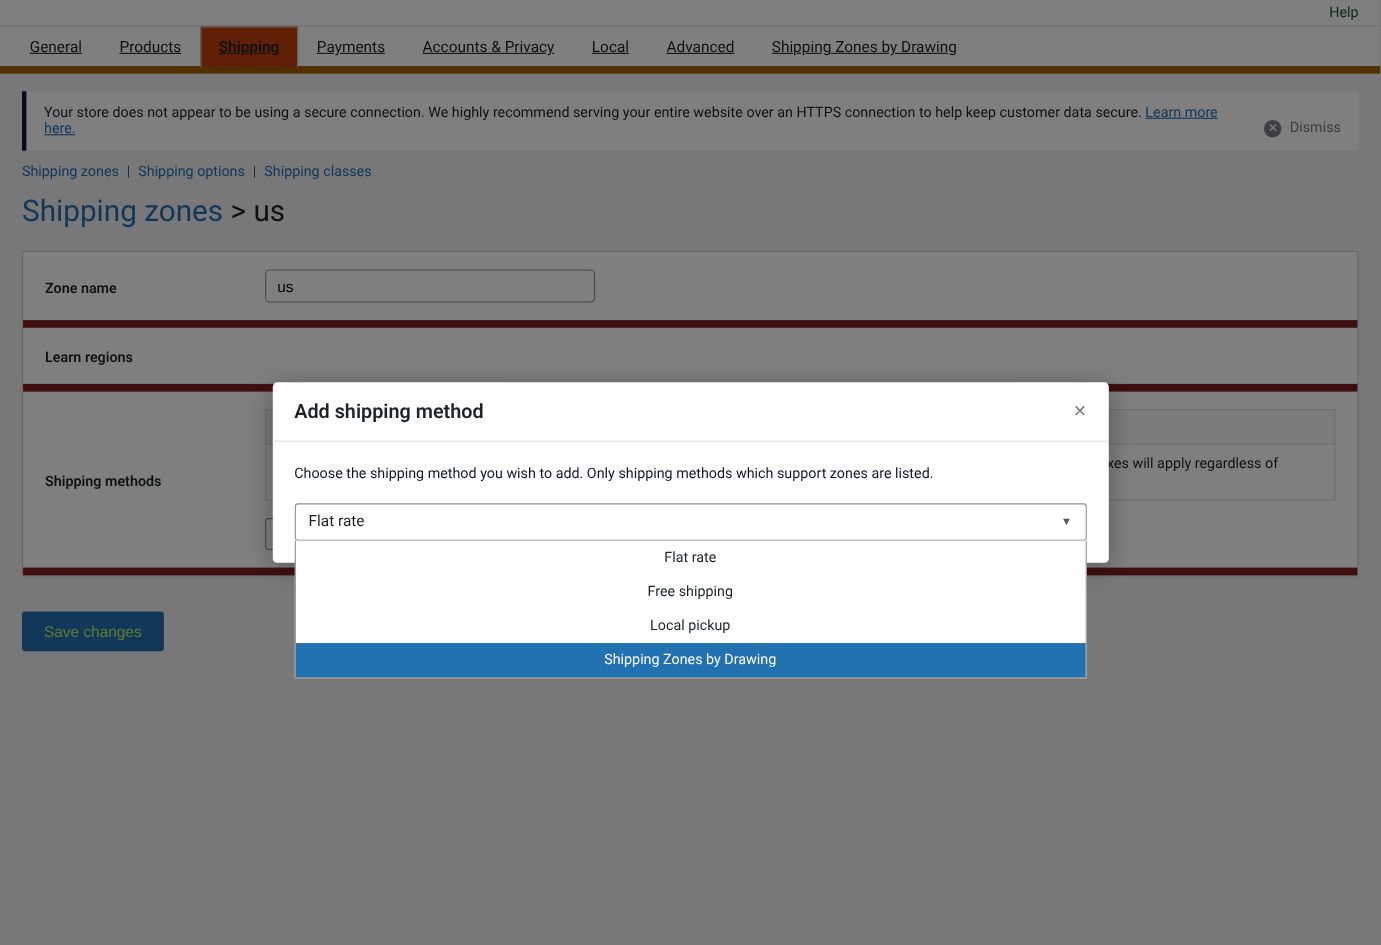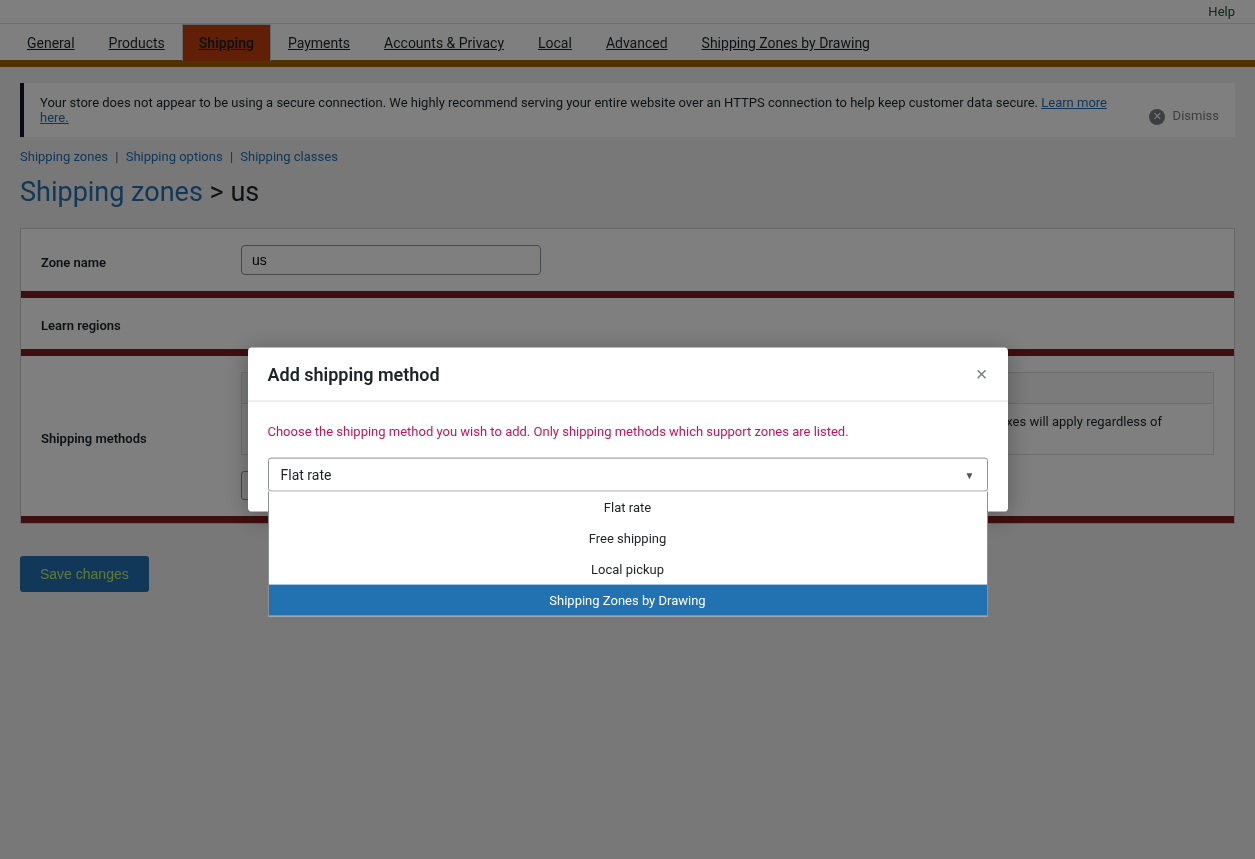--- a/index.html
+++ b/index.html
@@ -247,21 +247,21 @@
       font-size: 20px;
       cursor: pointer;
       color: #787c82;
       line-height: 1;
     }
     .modal-body {
       padding: 20px;
     }
     .modal-desc {
       font-size: 13px;
-      color: #be185d;
+      color: #0f172a;
       margin-bottom: 16px;
       line-height: 1.6;
     }
 
     
     .select-wrapper {
       position: relative;
       text-align: center;
     }
     .select-display {

